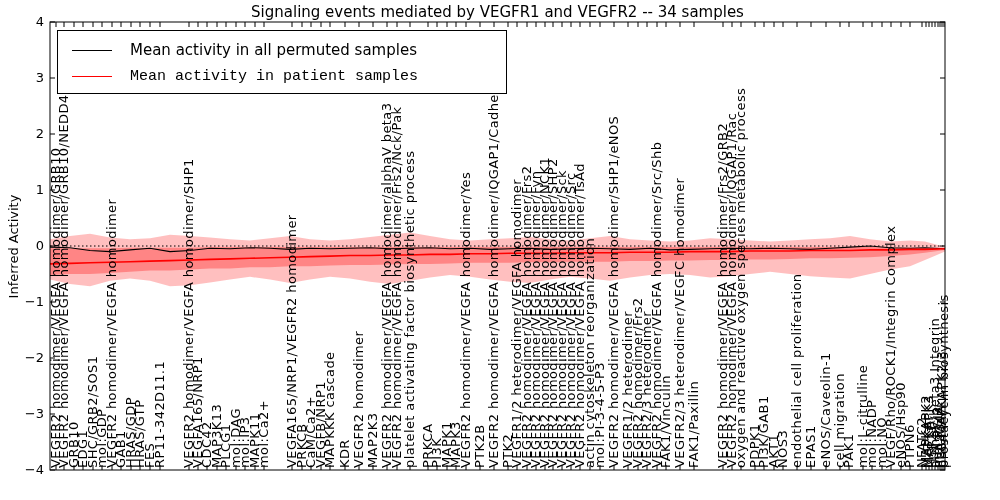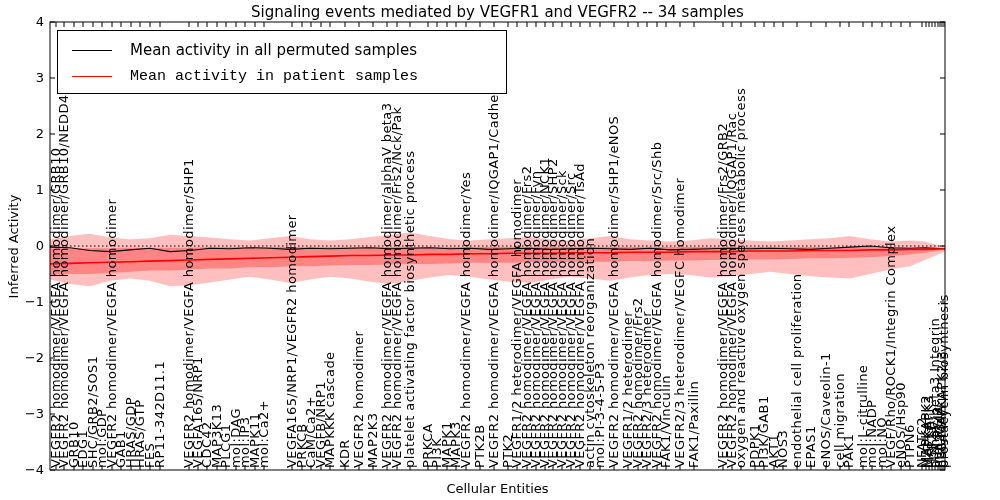--- a/index.html
+++ b/index.html
@@ -213,21 +213,20 @@
       <line x1="940" y1="470" x2="940" y2="465" stroke="#000" stroke-width="1"></line>
       <line x1="940" y1="22" x2="940" y2="27" stroke="#000" stroke-width="1"></line>
       <line x1="942" y1="470" x2="942" y2="465" stroke="#000" stroke-width="1"></line>
       <line x1="942" y1="22" x2="942" y2="27" stroke="#000" stroke-width="1"></line>
       <line x1="944" y1="470" x2="944" y2="465" stroke="#000" stroke-width="1"></line>
       <line x1="944" y1="22" x2="944" y2="27" stroke="#000" stroke-width="1"></line>
     </svg>
 
   <div class="title">Signaling events mediated by VEGFR1 and VEGFR2 -- 34 samples</div>
   <div class="ylabel-axis">Inferred Activity</div>
-  <div class="xlabel-axis">Cellular Entities</div>
 
   <div id="yticks">
       <div class="ytick" style="top: 14px;">4</div>
       <div class="ytick" style="top: 70px;">3</div>
       <div class="ytick" style="top: 126px;">2</div>
       <div class="ytick" style="top: 182px;">1</div>
       <div class="ytick" style="top: 238px;">0</div>
       <div class="ytick" style="top: 294px;">−1</div>
       <div class="ytick" style="top: 350px;">−2</div>
       <div class="ytick" style="top: 406px;">−3</div>

